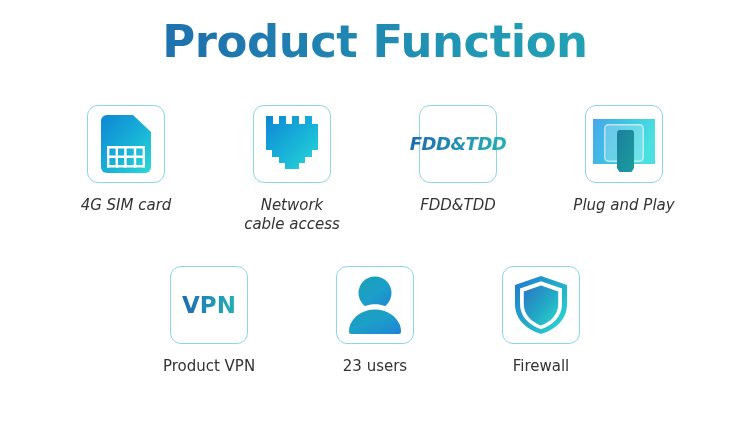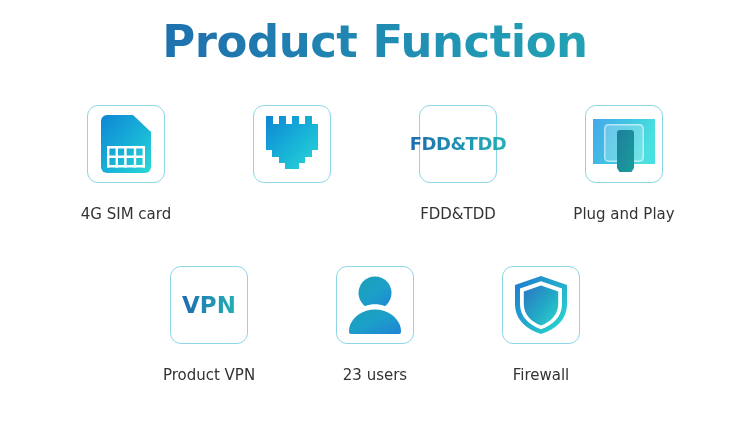--- a/index.html
+++ b/index.html
@@ -56,38 +56,38 @@
     flex-direction: row;
     justify-content: center;
     align-items: flex-start;
   }
   .cell {
     width: 166px;
     display: flex;
     flex-direction: column;
     align-items: center;
   }
-  .row-1 .cell { height: 161px; }
+  .row-1 .cell { height: 161px; font-style: italic; }
   .row-2 .cell { height: 120px; }
 
   .tile {
     width: 78px;
     height: 78px;
     border: 1px solid #8ed6e8;
     border-radius: 11px;
     box-sizing: border-box;
     display: flex;
     align-items: center;
     justify-content: center;
     background: #ffffff;
     position: relative;
   }
 
   .label {
-    margin-top: 22px;
+    margin-top: 13px;
     font-family: "DejaVu Sans", sans-serif;
     font-size: 15px;
     line-height: 19px;
     color: #333333;
     text-align: center;
     white-space: pre-line;
   }
 
   
   .txt-icon {
@@ -157,20 +157,22 @@
                   <stop offset="0%" stop-color="#0e86d4"></stop>
                   <stop offset="55%" stop-color="#18b4d8"></stop>
                   <stop offset="100%" stop-color="#2ad9d4"></stop>
                 </linearGradient>
               </defs>
               <path d="M2 0 H9 V8 H15 V0 H22 V8 H28 V0 H35 V8 H41 V0 H48 V8 H54
                        V34 H48 V41 H41 V47 H35 V53 H21 V47 H15 V41 H8 V34 H2 Z" fill="url(#gRj)"></path>
             </svg>
           </span>
         </div>
+        <div class="label">Network
+cable access</div>
       </div>
 
       <div class="cell">
         <div class="tile">
           <span class="txt-icon">FDD&amp;TDD</span>
         </div>
         <div class="label">FDD&amp;TDD</div>
       </div>
 
       <div class="cell">

